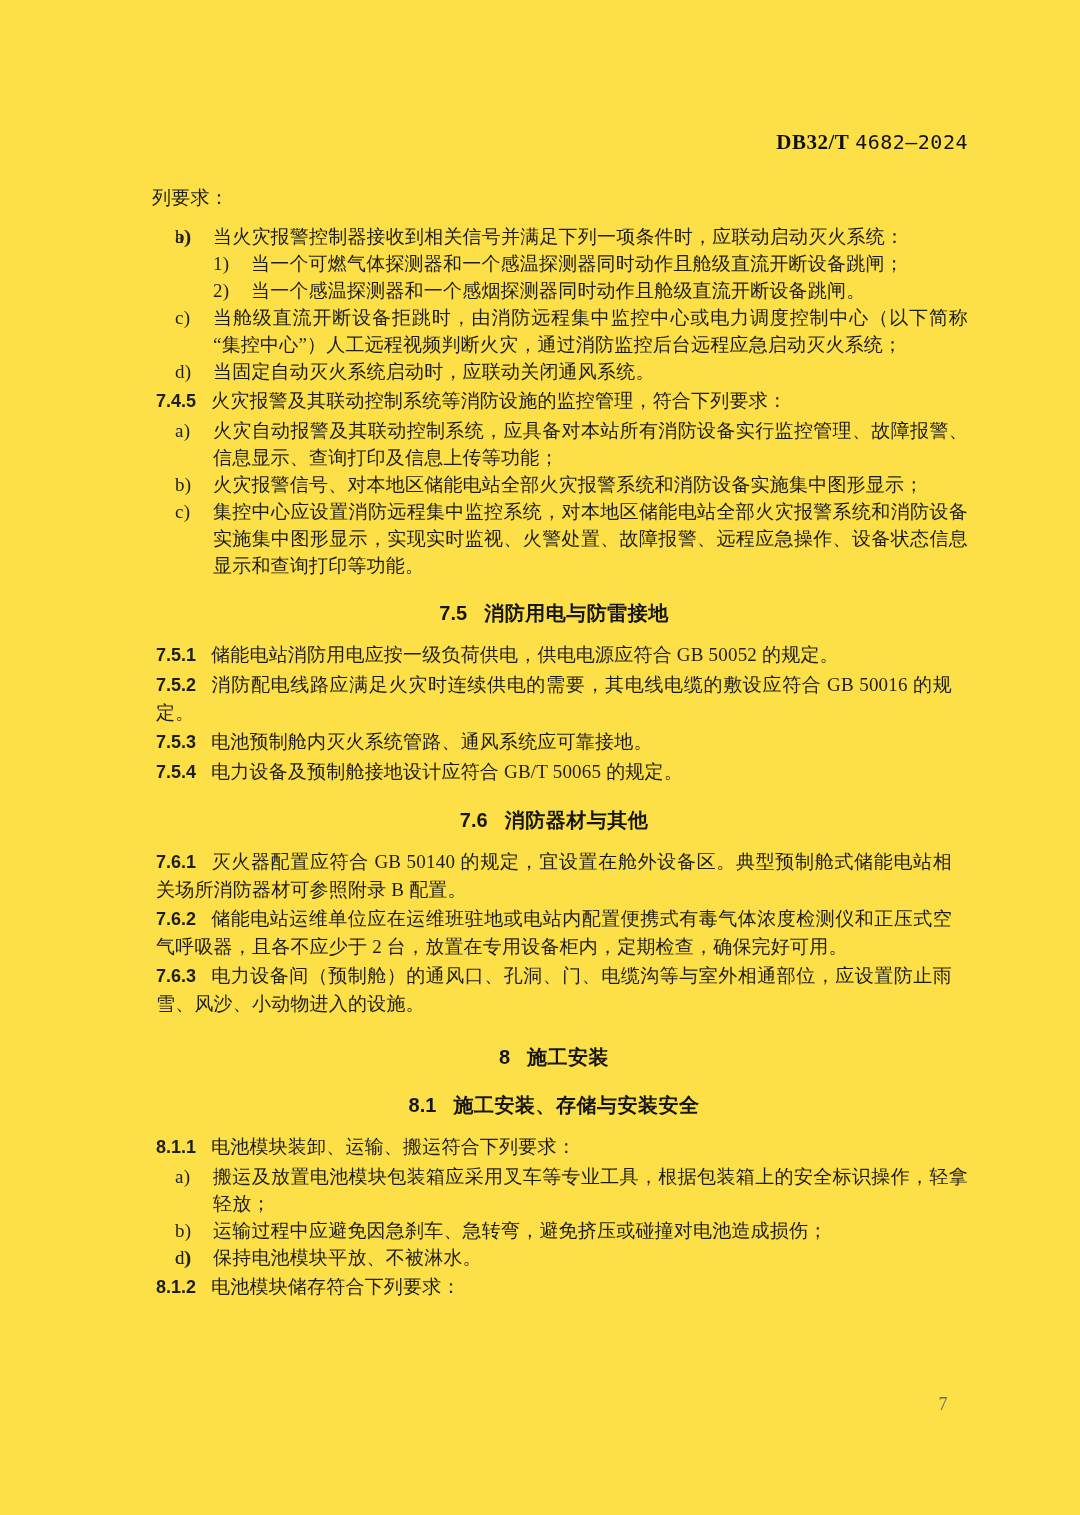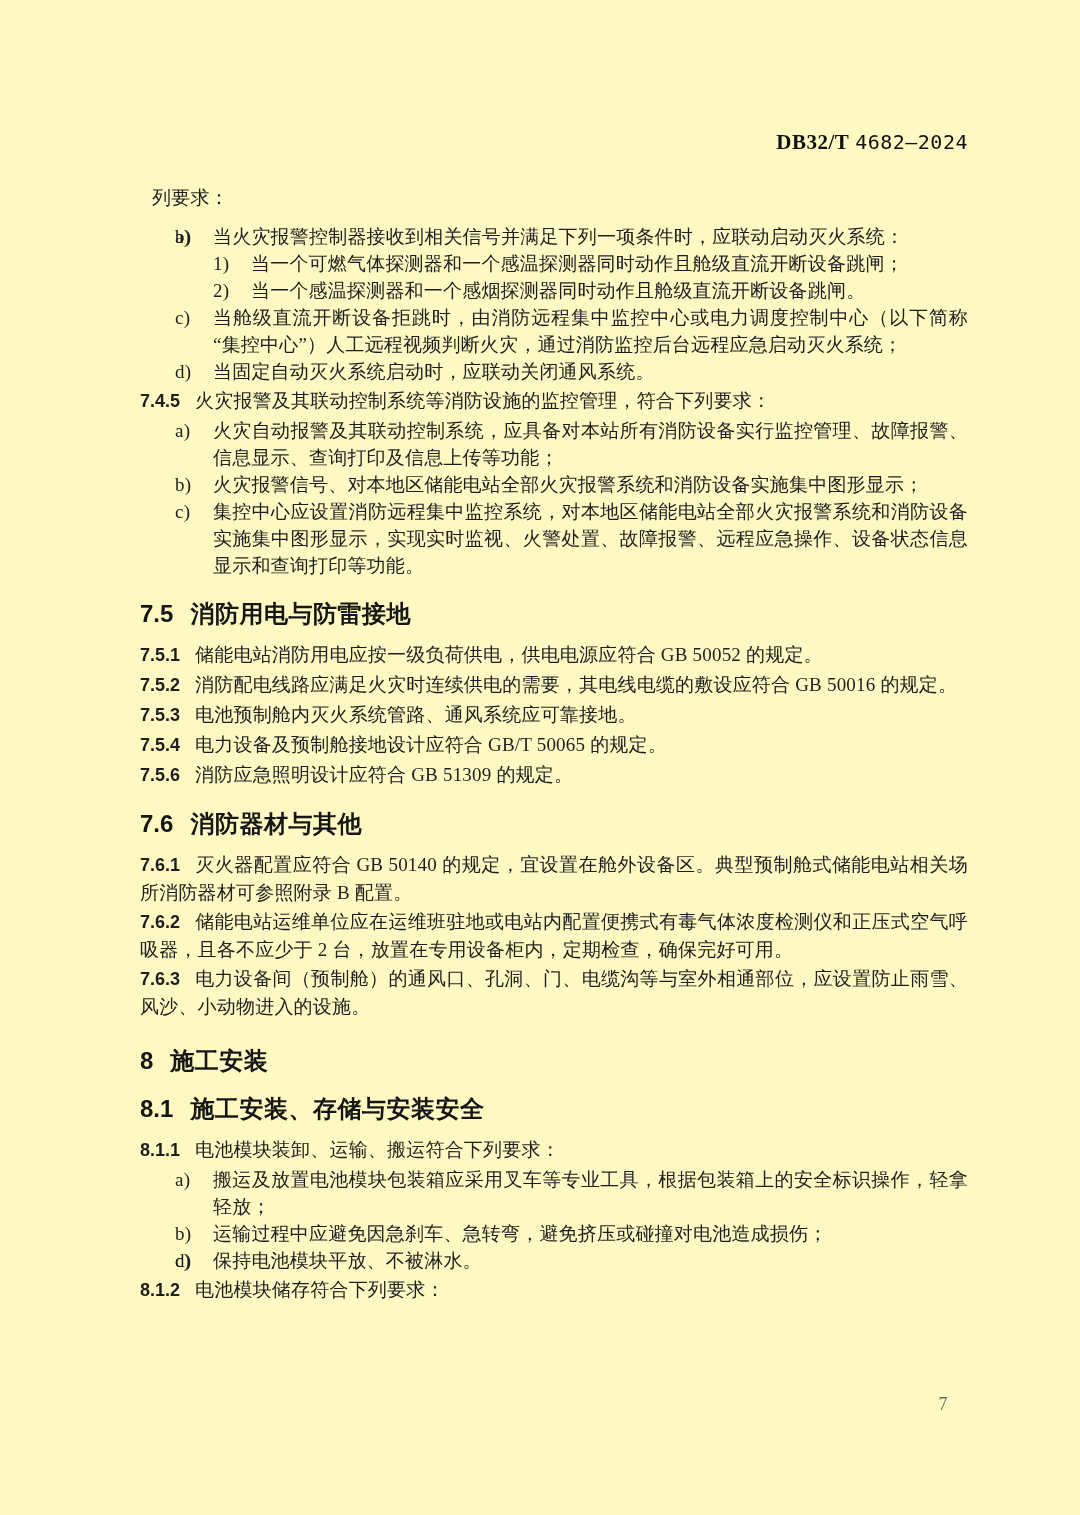--- a/index.html
+++ b/index.html
@@ -3,21 +3,21 @@
 <meta charset="utf-8">
 <style>
   html,body{margin:0;padding:0;}
   body{
     width:1080px;height:1515px;position:relative;
     background:#ffffff;
     font-family:"Liberation Serif","DejaVu Serif",serif;
     color:#1e1e1e;
     -webkit-font-smoothing:antialiased;
   }
-  .page{position:absolute;inset:0;overflow:hidden;background:#fef9c3;}
+  .page{position:absolute;inset:0;overflow:hidden;background:#fde047;}
 
   
   .doc-header{
     position:absolute;top:130px;right:112px;
     font-size:21px;letter-spacing:.5px;white-space:nowrap;
     font-family:"Liberation Serif","DejaVu Serif",serif;color:#111;
   }
   .doc-header .code-prefix{font-weight:700;}
   .doc-header .code-suffix{font-weight:500;font-family:"DejaVu Sans Mono","Liberation Sans",sans-serif;font-size:20px;}
 
@@ -25,29 +25,29 @@
   .doc-body{
     position:absolute;left:140px;top:172px;width:828px;
     font-size:19px;line-height:27px;text-align:justify;
     letter-spacing:.2px;
   }
   .para{margin:12px;}
   .li{position:relative;padding-left:73px;margin:0;}
   .li .label{position:absolute;left:35px;top:0;}
   .li2{position:relative;padding-left:111px;margin:0;}
   .li2 .label{position:absolute;left:73px;top:0;}
-  .clause{margin:2px 0;}
+  .clause{margin:2px 16px;}
   .clause .num{
     font-family:"Liberation Sans","DejaVu Sans",sans-serif;
     font-weight:700;font-size:18px;margin-right:15px;letter-spacing:0;
   }
   .h1,.h2{
     font-family:"Liberation Sans","DejaVu Sans",sans-serif;
-    font-weight:700;font-size:24px;color:#161616;
-    margin:21px 0 14px;text-align:left;letter-spacing:.5px;
+    font-weight:700;font-size:20px;color:#161616;
+    margin:21px 0 14px;text-align:center;letter-spacing:.5px;
   }
   .h1{margin-top:27px;}
   .h1 .hnum,.h2 .hnum{margin-right:17px;letter-spacing:0;}
 
   
   .page-number{
     position:absolute;left:928px;top:1394px;width:30px;
     font-size:18px;color:#6a6a6a;text-align:center;
     font-family:"Liberation Serif","DejaVu Serif",serif;
   }
@@ -73,21 +73,20 @@
       <div class="li"><span class="label">d)</span><span>当固定自动灭火系统启动时，应联动关闭通风系统。</span></div>
       <div class="clause"><span class="num">7.4.5</span><span>火灾报警及其联动控制系统等消防设施的监控管理，符合下列要求：</span></div>
       <div class="li"><span class="label">a)</span><span>火灾自动报警及其联动控制系统，应具备对本站所有消防设备实行监控管理、故障报警、信息显示、查询打印及信息上传等功能；</span></div>
       <div class="li"><span class="label">b)</span><span>火灾报警信号、对本地区储能电站全部火灾报警系统和消防设备实施集中图形显示；</span></div>
       <div class="li"><span class="label">c)</span><span>集控中心应设置消防远程集中监控系统，对本地区储能电站全部火灾报警系统和消防设备实施集中图形显示，实现实时监视、火警处置、故障报警、远程应急操作、设备状态信息显示和查询打印等功能。</span></div>
       <div class="h2"><span class="hnum">7.5</span><span>消防用电与防雷接地</span></div>
       <div class="clause"><span class="num">7.5.1</span><span>储能电站消防用电应按一级负荷供电，供电电源应符合 GB 50052 的规定。</span></div>
       <div class="clause"><span class="num">7.5.2</span><span>消防配电线路应满足火灾时连续供电的需要，其电线电缆的敷设应符合 GB 50016 的规定。</span></div>
       <div class="clause"><span class="num">7.5.3</span><span>电池预制舱内灭火系统管路、通风系统应可靠接地。</span></div>
       <div class="clause"><span class="num">7.5.4</span><span>电力设备及预制舱接地设计应符合 GB/T 50065 的规定。</span></div>
-      <div class="clause"><span class="num">7.5.6</span><span>消防应急照明设计应符合 GB 51309 的规定。</span></div>
       <div class="h2"><span class="hnum">7.6</span><span>消防器材与其他</span></div>
       <div class="clause"><span class="num">7.6.1</span><span>灭火器配置应符合 GB 50140 的规定，宜设置在舱外设备区。典型预制舱式储能电站相关场所消防器材可参照附录 B 配置。</span></div>
       <div class="clause"><span class="num">7.6.2</span><span>储能电站运维单位应在运维班驻地或电站内配置便携式有毒气体浓度检测仪和正压式空气呼吸器，且各不应少于 2 台，放置在专用设备柜内，定期检查，确保完好可用。</span></div>
       <div class="clause"><span class="num">7.6.3</span><span>电力设备间（预制舱）的通风口、孔洞、门、电缆沟等与室外相通部位，应设置防止雨雪、风沙、小动物进入的设施。</span></div>
       <div class="h1"><span class="hnum">8</span><span>施工安装</span></div>
       <div class="h2"><span class="hnum">8.1</span><span>施工安装、存储与安装安全</span></div>
       <div class="clause"><span class="num">8.1.1</span><span>电池模块装卸、运输、搬运符合下列要求：</span></div>
       <div class="li"><span class="label">a)</span><span>搬运及放置电池模块包装箱应采用叉车等专业工具，根据包装箱上的安全标识操作，轻拿轻放；</span></div>
       <div class="li"><span class="label">b)</span><span>运输过程中应避免因急刹车、急转弯，避免挤压或碰撞对电池造成损伤；</span></div>
       <div class="li"><span class="label">c)</span></div>

